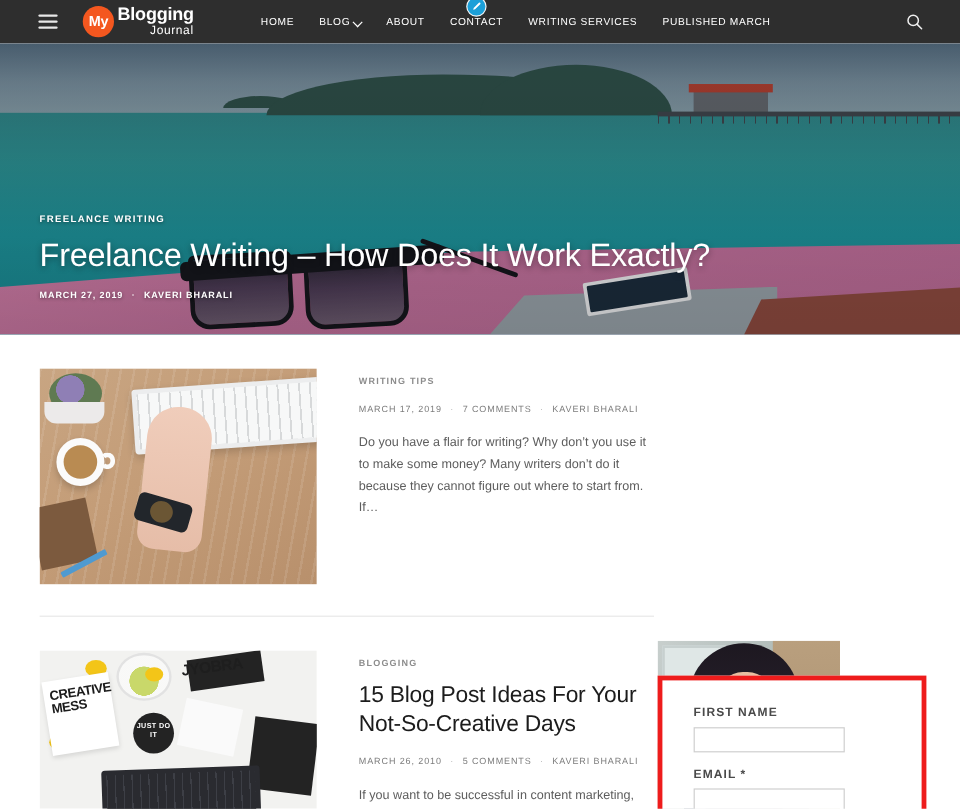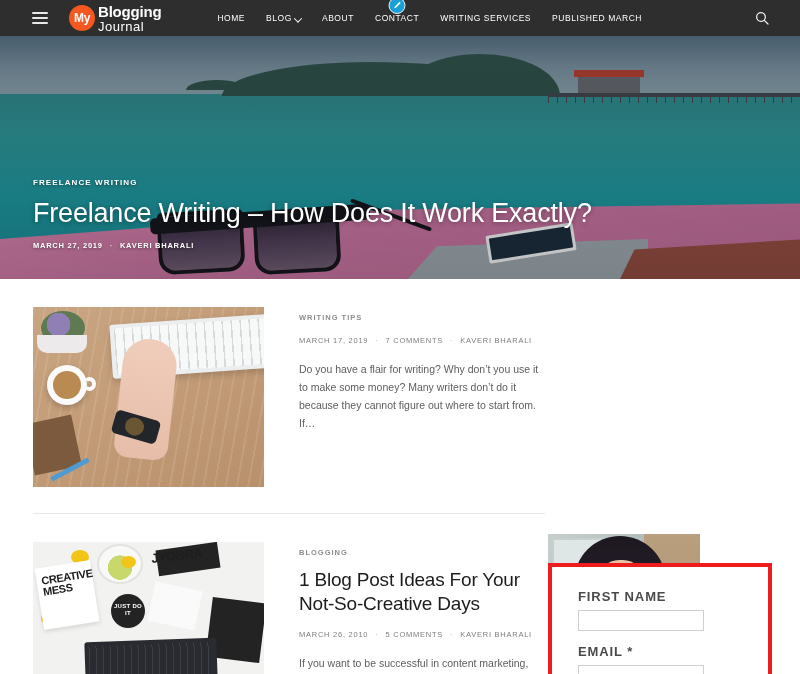--- a/index.html
+++ b/index.html
@@ -34,22 +34,22 @@
     color: #fff; font-weight: bold; font-size: 12px;
     font-family: "Liberation Sans", sans-serif;
     letter-spacing: -0.3px;
   }
   .logo-text { margin-left: 3px; line-height: 1; }
   .logo-main {
     display: block; color: #ffffff; font-weight: bold;
     font-size: 15px; letter-spacing: -0.2px;
   }
   .logo-sub {
-    display: block; color: #ffffff; font-size: 13px;
-    letter-spacing: 0.5px; text-align: left; margin-top: 1px;
+    display: block; color: #ffffff; font-size: 10px;
+    letter-spacing: 0.5px; text-align: right; margin-top: 1px;
   }
 
   .main-nav {
     display: flex; align-items: center; gap: 21px;
     margin-left: 56px; position: relative;
   }
   .nav-item {
     color: #ffffff; font-size: 8.5px; font-weight: normal;
     letter-spacing: 0.55px; cursor: pointer;
     display: flex; align-items: flex-end; gap: 3px;
@@ -326,21 +326,21 @@
 
   
   .subscribe-highlight {
     position: absolute; top: 284px; left: 548px;
     width: 224px; height: 232px;
     border: 4px solid #ee1c1c; background: #ffffff;
     z-index: 10;
   }
   .subscribe-inner { padding: 22px 26px 0 26px; }
   .field-label {
-    font-size: 13px; font-weight: bold; color: #4a4a4a;
+    font-size: 10px; font-weight: bold; color: #4a4a4a;
     letter-spacing: 0.9px; margin-bottom: 6px;
   }
   .field-input {
     width: 126px; height: 21px; background: #fff;
     border: 1px solid #cfcfcf; outline: none;
     font-family: "Liberation Sans", sans-serif; font-size: 10px;
     padding: 0 5px; color: #333; display: block;
   }
   .field-gap { height: 13px; }
 
@@ -515,21 +515,21 @@
         <div class="cm-text-blk">JYOBRA</div>
         <div class="cm-paper"></div>
         <div class="cm-strip cm-s2"></div>
         <div class="cm-card">CREATIVE MESS</div>
         <div class="cm-badge">JUST DO IT</div>
         <div class="cm-kbd"></div>
       </div>
 
       <div class="post-body">
         <div class="post-cat">BLOGGING</div>
-        <h2 class="post-title">1 Blog Post Ideas For Your Not-So-Creative Days</h2>
+        <h2 class="post-title">15 Blog Post Ideas For Your Not-So-Creative Days</h2>
         <div class="post-meta">
           <span>MARCH 26, 2010</span>
           <span class="sep">·</span>
           <span class="lnk">5 COMMENTS</span>
           <span class="sep">·</span>
           <span class="lnk">KAVERI BHARALI</span>
         </div>
         <p class="post-excerpt">If you want to be successful in content marketing, there is one thing that you need to be an expert at. And that is creating amazing content that makes people…</p>
       </div>
     </article>

